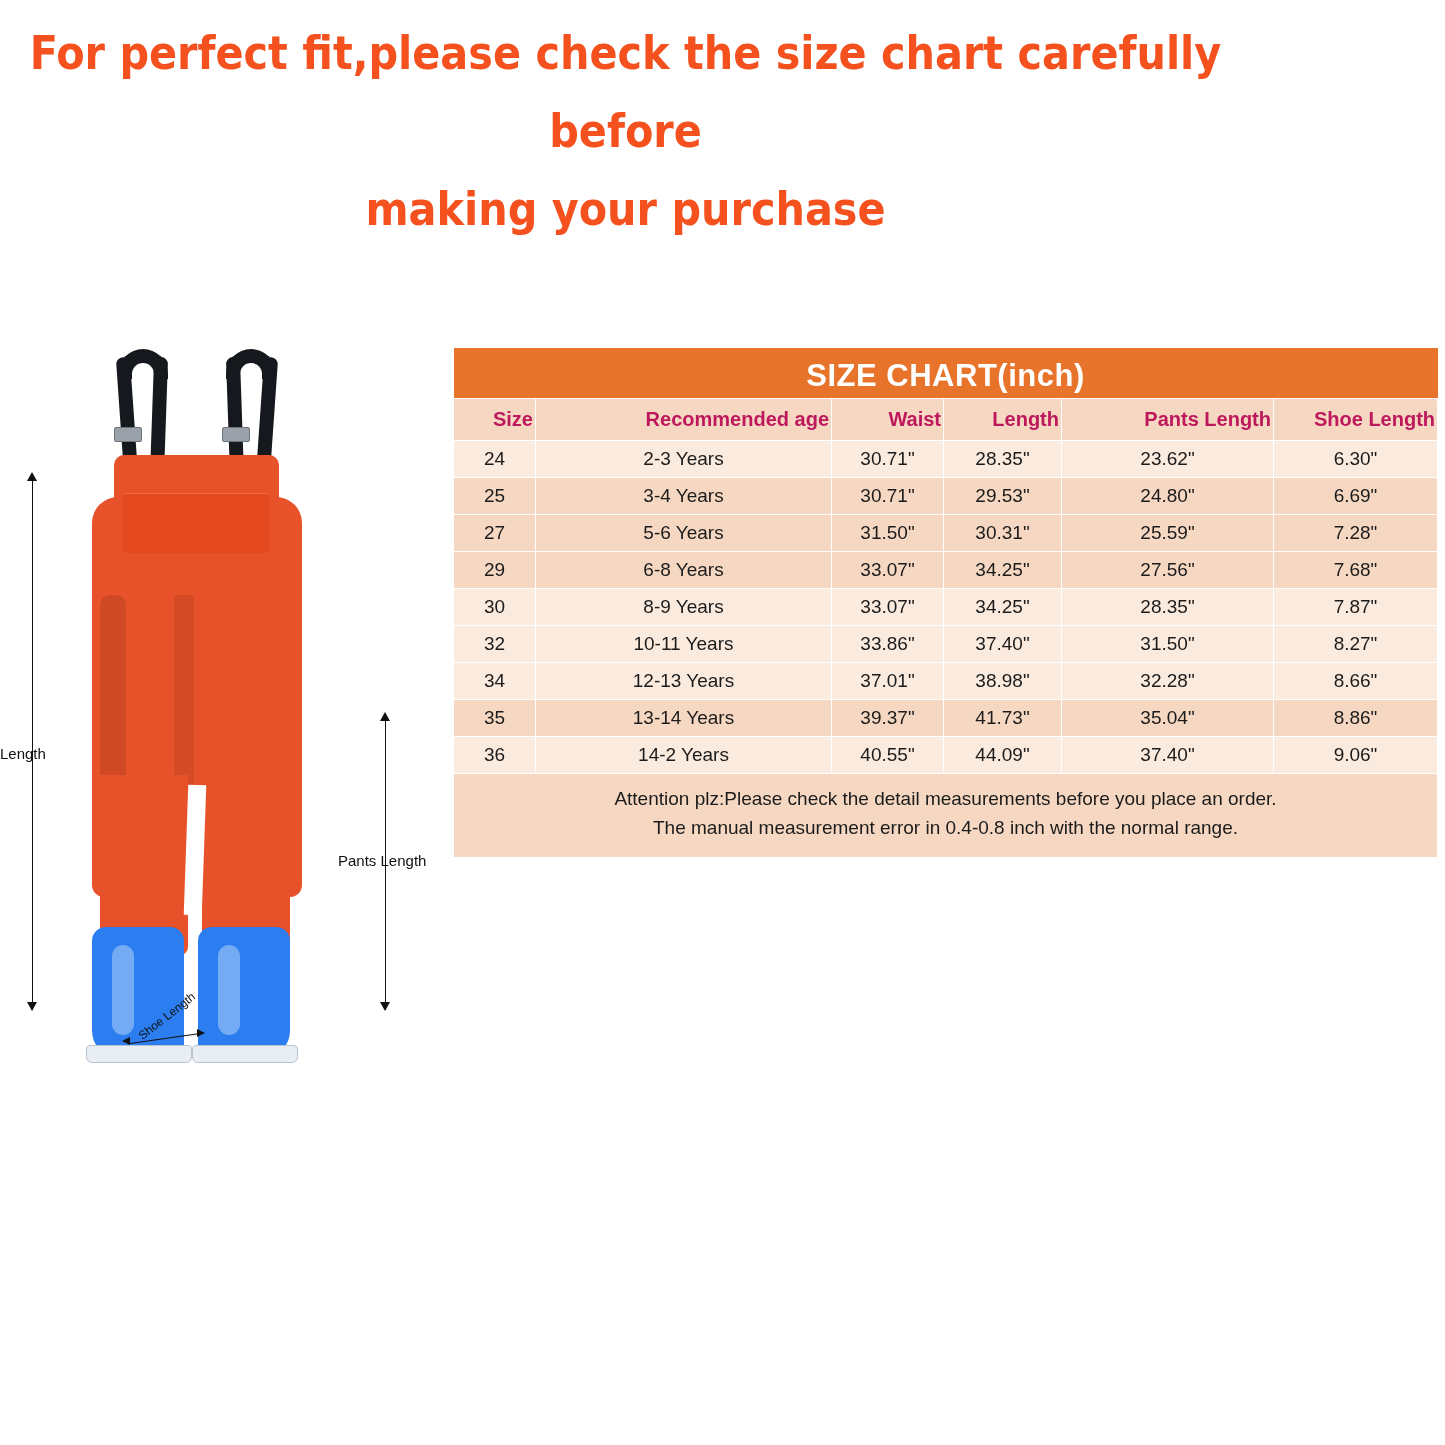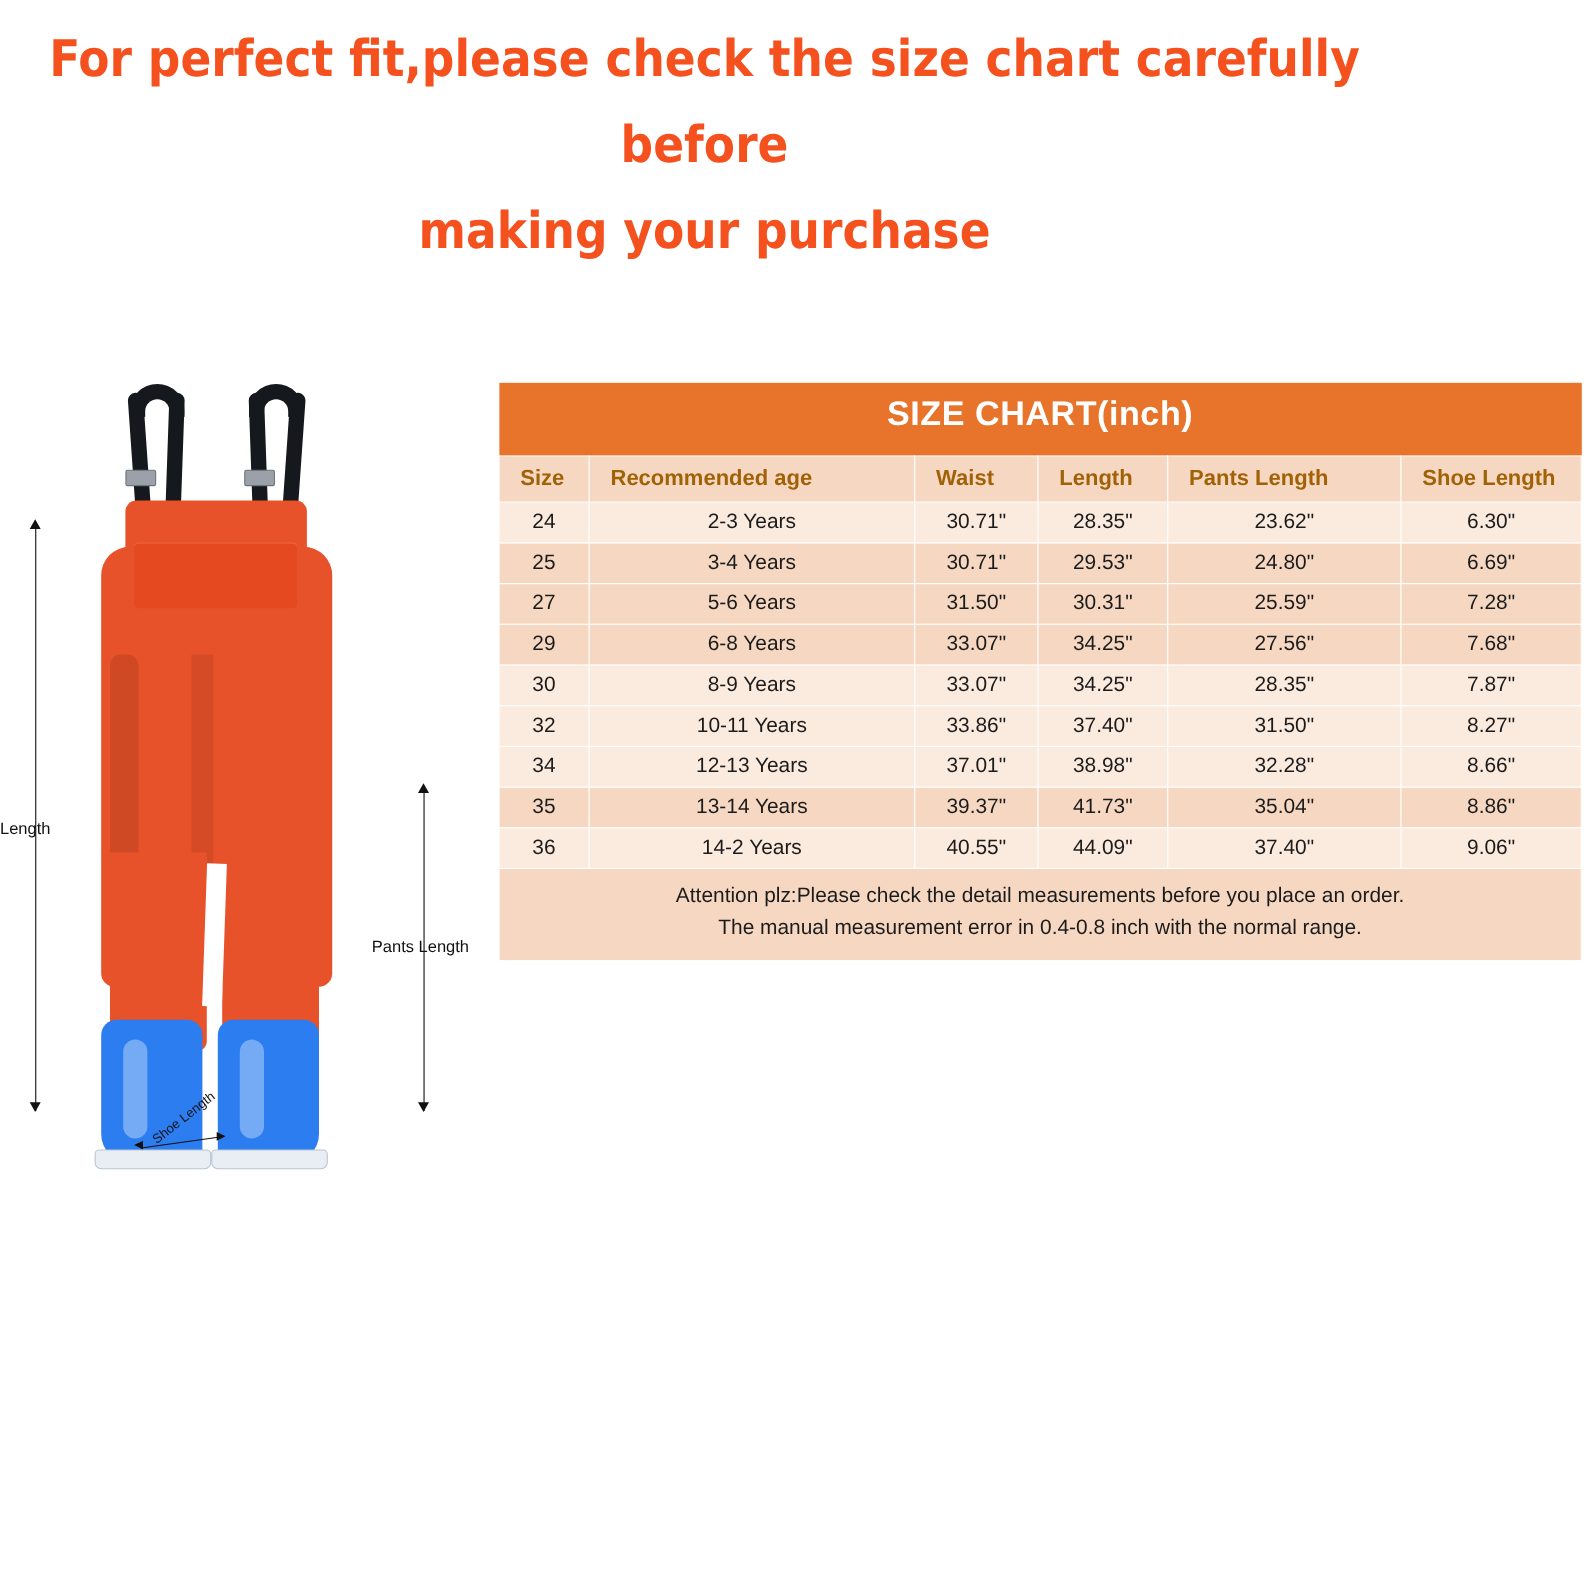--- a/index.html
+++ b/index.html
@@ -12,21 +12,21 @@
     height: 1445px;
     position: relative;
     font-family: "Liberation Sans", sans-serif;
     overflow: hidden;
   }
 
   
   .headline {
     position: absolute;
     top: 14px;
-    left: 15px;
+    left: 0;
     width: 1251px;
     text-align: center;
     color: #F4511E;
     font-family: "DejaVu Sans Condensed", "Liberation Sans Narrow", "Liberation Sans", sans-serif;
     font-weight: bold;
     font-size: 46px;
     line-height: 1.7;
     letter-spacing: 0px;
   }
   .headline .line1 { display: block; }
@@ -230,31 +230,31 @@
     border-collapse: collapse;
     table-layout: fixed;
     font-family: "Liberation Sans", sans-serif;
   }
   .chart-title-row th {
     background: #E8742B;
     color: #ffffff;
     font-size: 31px;
     font-weight: bold;
     text-align: center;
-    padding: 10px 0 20px 0;
+    padding: 10px 0 4px 0;
     border: none;
     letter-spacing: 0.5px;
   }
   .chart-head th {
     background: #F6D8C2;
-    color: #a16207;
+    color: #be185d;
     font-size: 20px;
     font-weight: bold;
-    text-align: left;
-    padding: 9px 19px;
+    text-align: right;
+    padding: 9px 2px;
     border: 1px solid #ffffff;
   }
   .size-chart td {
     text-align: center;
     font-size: 19px;
     color: #1b1b1b;
     padding: 7px 2px;
     border: 1px solid #ffffff;
   }
   .size-chart tbody tr.odd td { background: #FBEADE; }

